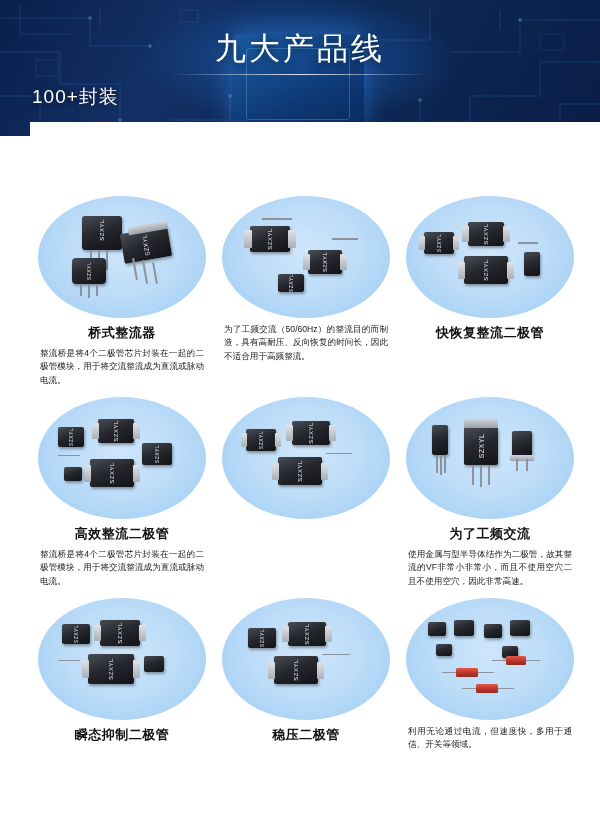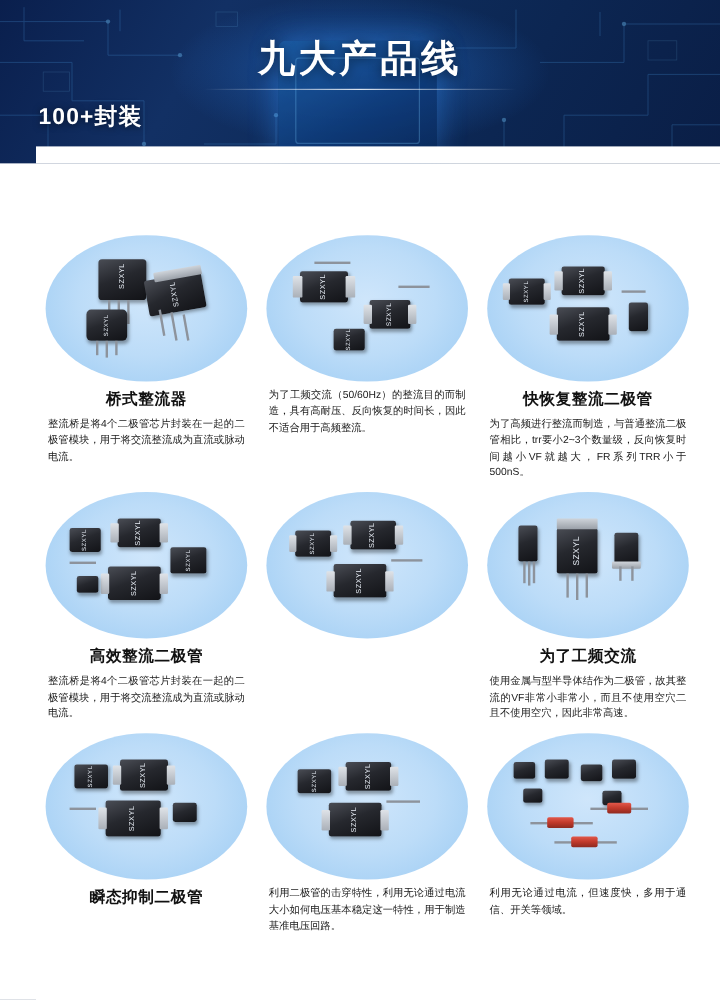--- a/index.html
+++ b/index.html
@@ -60,40 +60,40 @@
     border-radius: 3px;
   }
   .hdr-title {
     position: absolute;
     left: 0;
     top: 28px;
     width: 600px;
     text-align: center;
     color: #ffffff;
     font-size: 31px;
-    font-weight: bold;
+    font-weight: normal;
     letter-spacing: 3px;
     text-shadow: 0 2px 10px rgba(0,0,0,0.55);
   }
   .hdr-rule {
     position: absolute;
     left: 170px;
     top: 74px;
     width: 260px;
     height: 1px;
     background: linear-gradient(90deg, rgba(255,255,255,0) 0%, rgba(255,255,255,0.85) 50%, rgba(255,255,255,0) 100%);
   }
   .hdr-sub {
     position: absolute;
     left: 32px;
     top: 84px;
     color: #ffffff;
     font-size: 19px;
     letter-spacing: 1px;
-    font-weight: bold;
+    font-weight: normal;
     text-shadow: 0 1px 6px rgba(0,0,0,0.6);
   }
   .hdr-white-block {
     position: absolute;
     left: 30px;
     top: 122px;
     width: 570px;
     height: 14px;
     background: #ffffff;
   }
@@ -318,21 +318,20 @@
         <div class="body-blk" style="left:58px;top:60px;width:44px;height:28px;">
           <span class="lbl h">SZXYL</span>
         </div>
         <div class="smd-pad" style="left:52px;top:66px;width:7px;height:17px;"></div>
         <div class="smd-pad" style="left:101px;top:66px;width:7px;height:17px;"></div>
 
         <div class="body-blk" style="left:118px;top:56px;width:16px;height:24px;"></div>
         <div class="lead h" style="left:112px;top:46px;width:20px;"></div>
       </div>
       <div class="cell-title">快恢复整流二极管</div>
-      <div class="cell-desc">为了高频进行整流而制造，与普通整流二极管相比，trr要小2~3个数量级，反向恢复时间越小VF就越大，FR系列TRR小于500nS。</div>
     </div>
 
     <div class="cell">
       <div class="thumb">
         <div class="body-blk" style="left:20px;top:30px;width:26px;height:20px;">
           <span class="lbl h" style="font-size:5px;">SZXYL</span>
         </div>
         <div class="body-blk" style="left:60px;top:22px;width:36px;height:24px;">
           <span class="lbl h">SZXYL</span>
         </div>
@@ -429,21 +428,21 @@
         </div>
         <div class="smd-pad" style="left:60px;top:28px;width:7px;height:16px;"></div>
         <div class="smd-pad" style="left:103px;top:28px;width:7px;height:16px;"></div>
         <div class="body-blk" style="left:52px;top:58px;width:44px;height:28px;">
           <span class="lbl h">SZXYL</span>
         </div>
         <div class="smd-pad" style="left:46px;top:64px;width:7px;height:17px;"></div>
         <div class="smd-pad" style="left:95px;top:64px;width:7px;height:17px;"></div>
         <div class="lead h" style="left:100px;top:56px;width:28px;"></div>
       </div>
-      <div class="cell-desc">利用二极管的击穿特性，利用无论通过电流大小如何电压基本稳定这一特性，用于制造基准电压回路。</div>
+      <div class="cell-title">稳压二极管</div>
     </div>
 
     <div class="cell">
       <div class="thumb">
         <div class="body-blk" style="left:22px;top:24px;width:18px;height:14px;"></div>
         <div class="body-blk" style="left:48px;top:22px;width:20px;height:16px;"></div>
         <div class="body-blk" style="left:78px;top:26px;width:18px;height:14px;"></div>
         <div class="body-blk" style="left:104px;top:22px;width:20px;height:16px;"></div>
         <div class="body-blk" style="left:30px;top:46px;width:16px;height:12px;"></div>
         <div class="body-blk" style="left:96px;top:48px;width:16px;height:12px;"></div>

